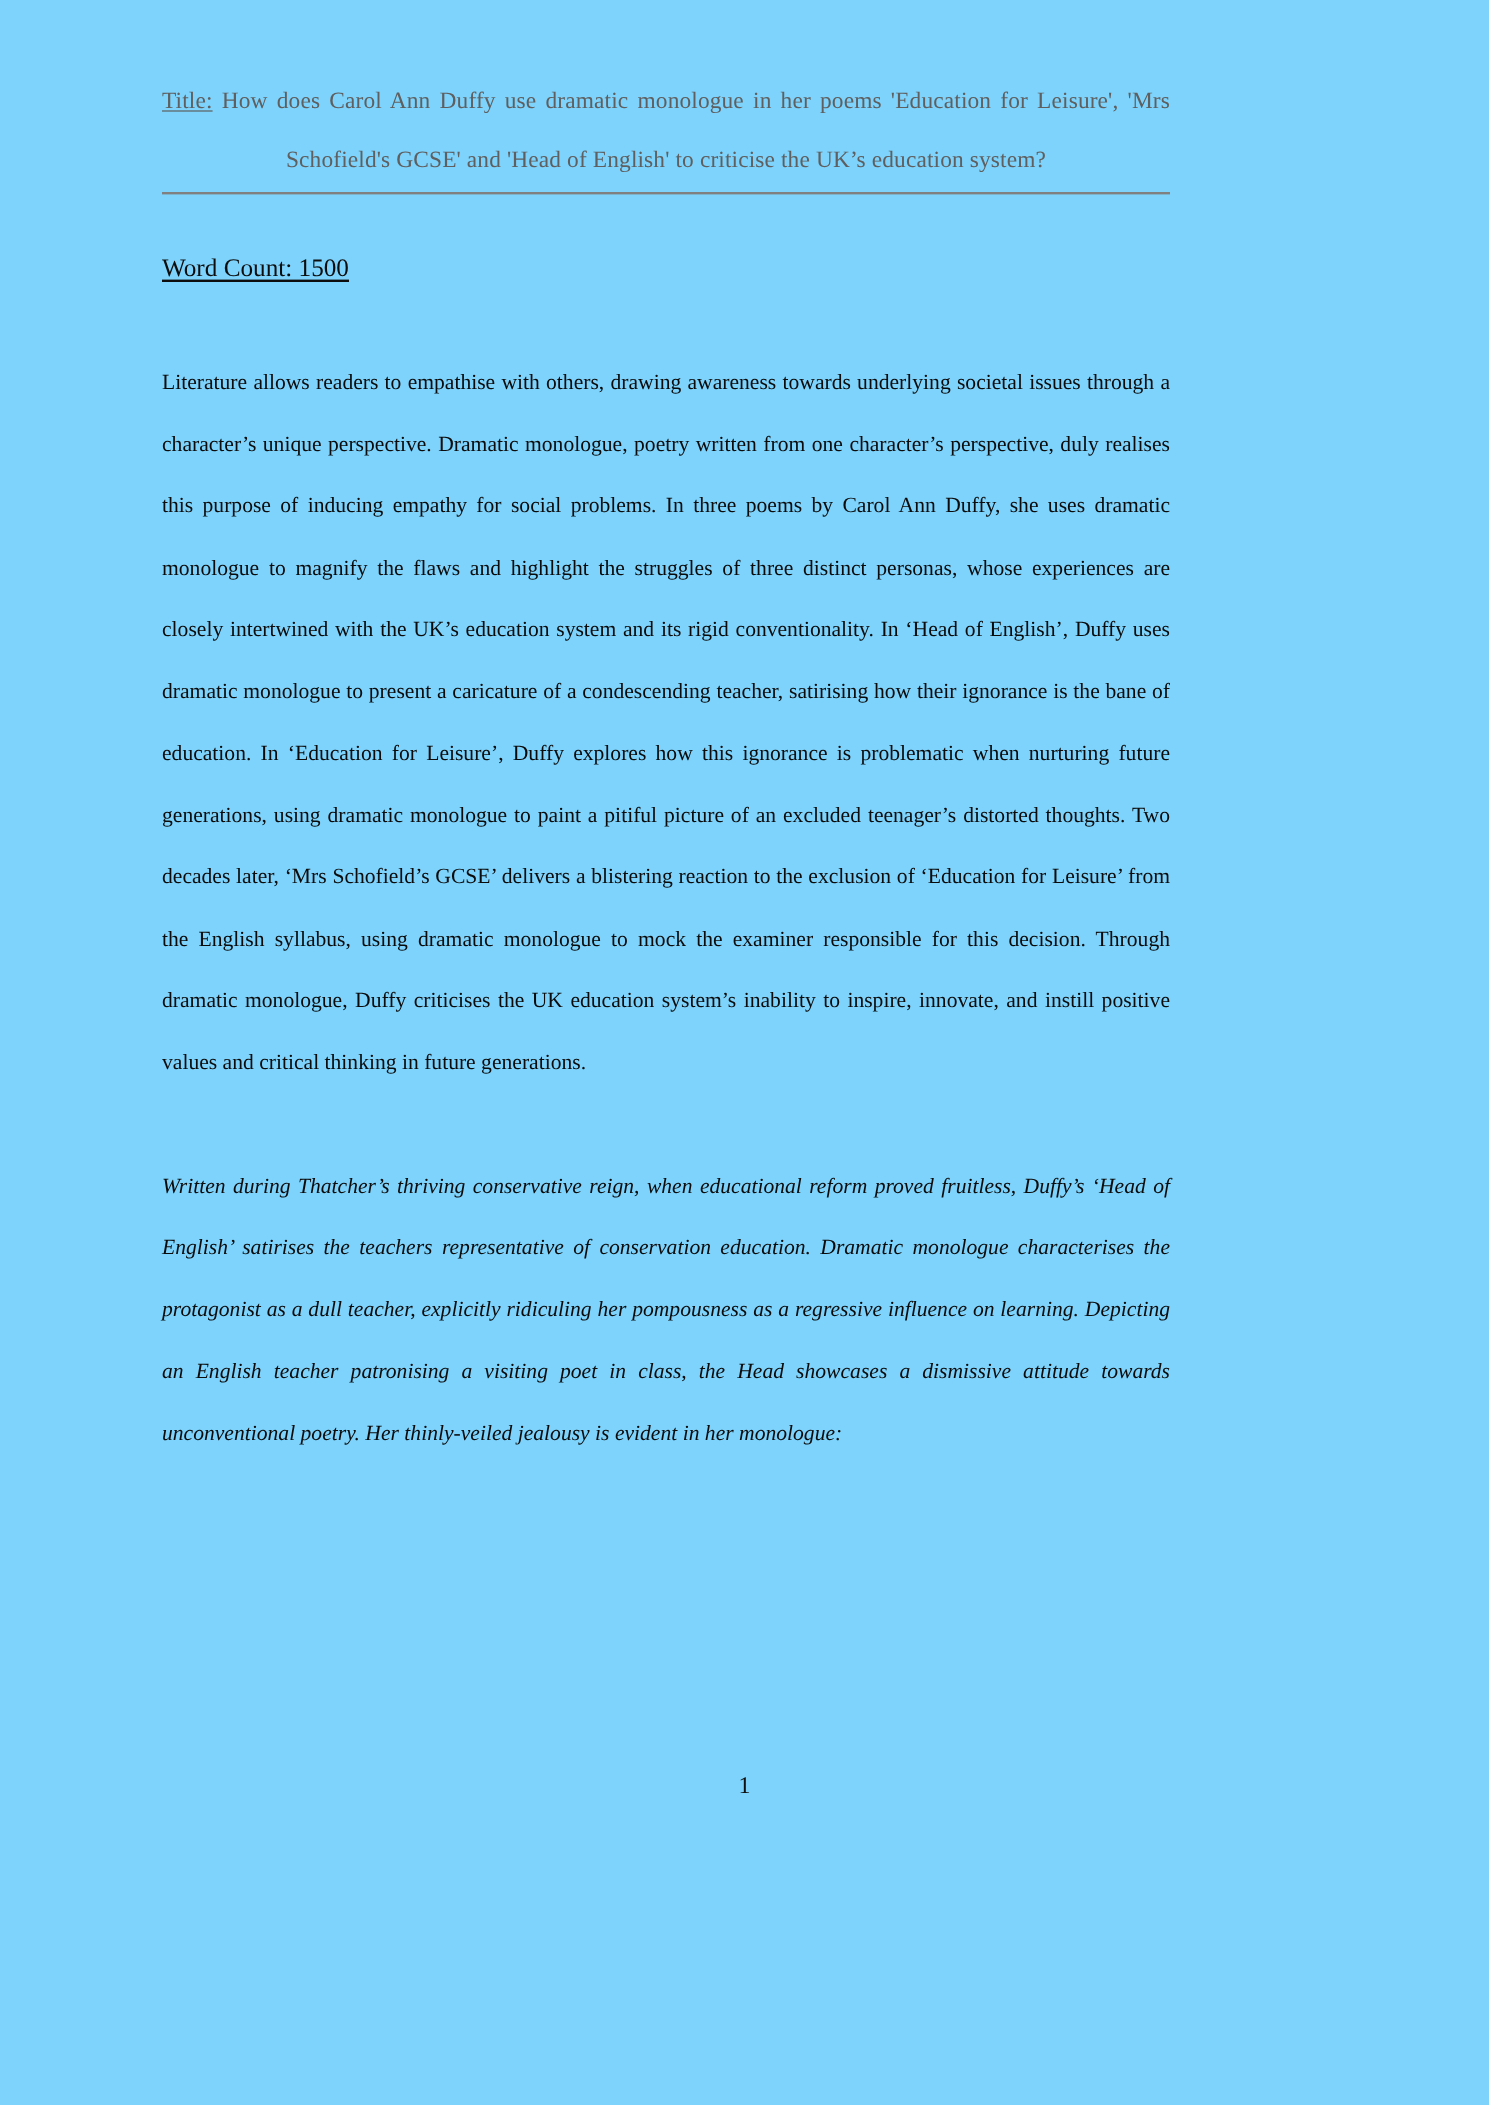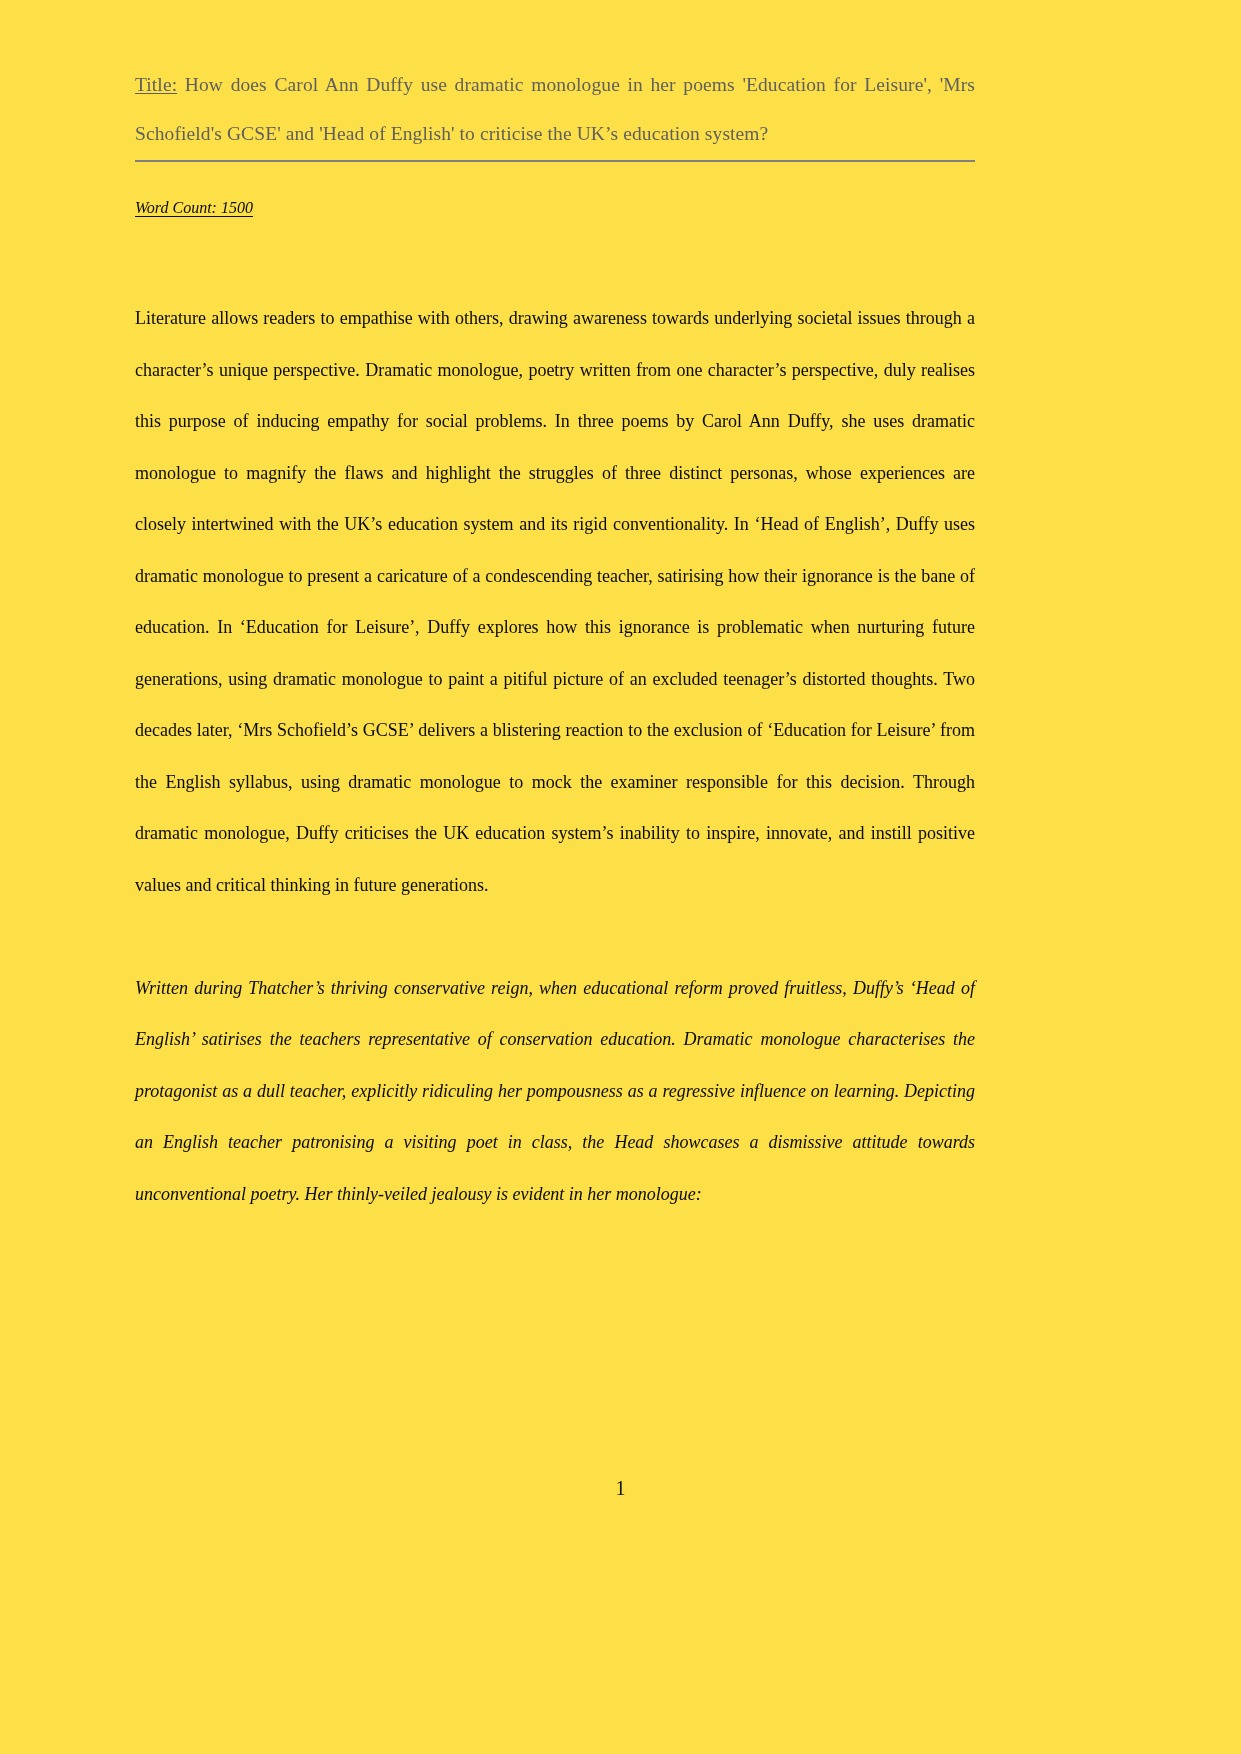--- a/index.html
+++ b/index.html
@@ -12,21 +12,21 @@
   body {
     font-family: "Liberation Serif", "DejaVu Serif", serif;
     color: #000000;
     -webkit-font-smoothing: antialiased;
   }
   .page {
     position: relative;
     width: 1241px;
     height: 1754px;
     margin: 0 auto;
-    background: #fde047;
+    background: #7dd3fc;
     overflow: hidden;
   }
   .content {
     position: absolute;
     left: 135px;
     top: 60px;
     width: 840px;
   }
   
   .doc-title {
@@ -44,44 +44,43 @@
   }
   
   .doc-title-line1 {
     display: block;
     text-align: justify;
     text-align-last: justify;
     white-space: normal;
   }
   .doc-title-line2 {
     display: block;
-    text-align: left;
+    text-align: center;
   }
   
   .divider {
     margin: 0;
     border: none;
     border-top: 2px solid #808080;
     width: 840px;
     position: absolute;
     left: 135px;
     top: 160px;
   }
   
   .word-count {
     position: absolute;
     left: 135px;
-    top: 193px;
-    font-size: 16px;
+    top: 208px;
+    font-size: 21px;
     line-height: 30px;
     color: #0d0d0d;
     text-decoration: underline;
     text-underline-offset: 3px;
     white-space: nowrap;
-    font-style: italic;
   }
   
   .body-block {
     position: absolute;
     left: 135px;
     top: 293px;
     width: 840px;
   }
   p.para {
     font-size: 18px;

